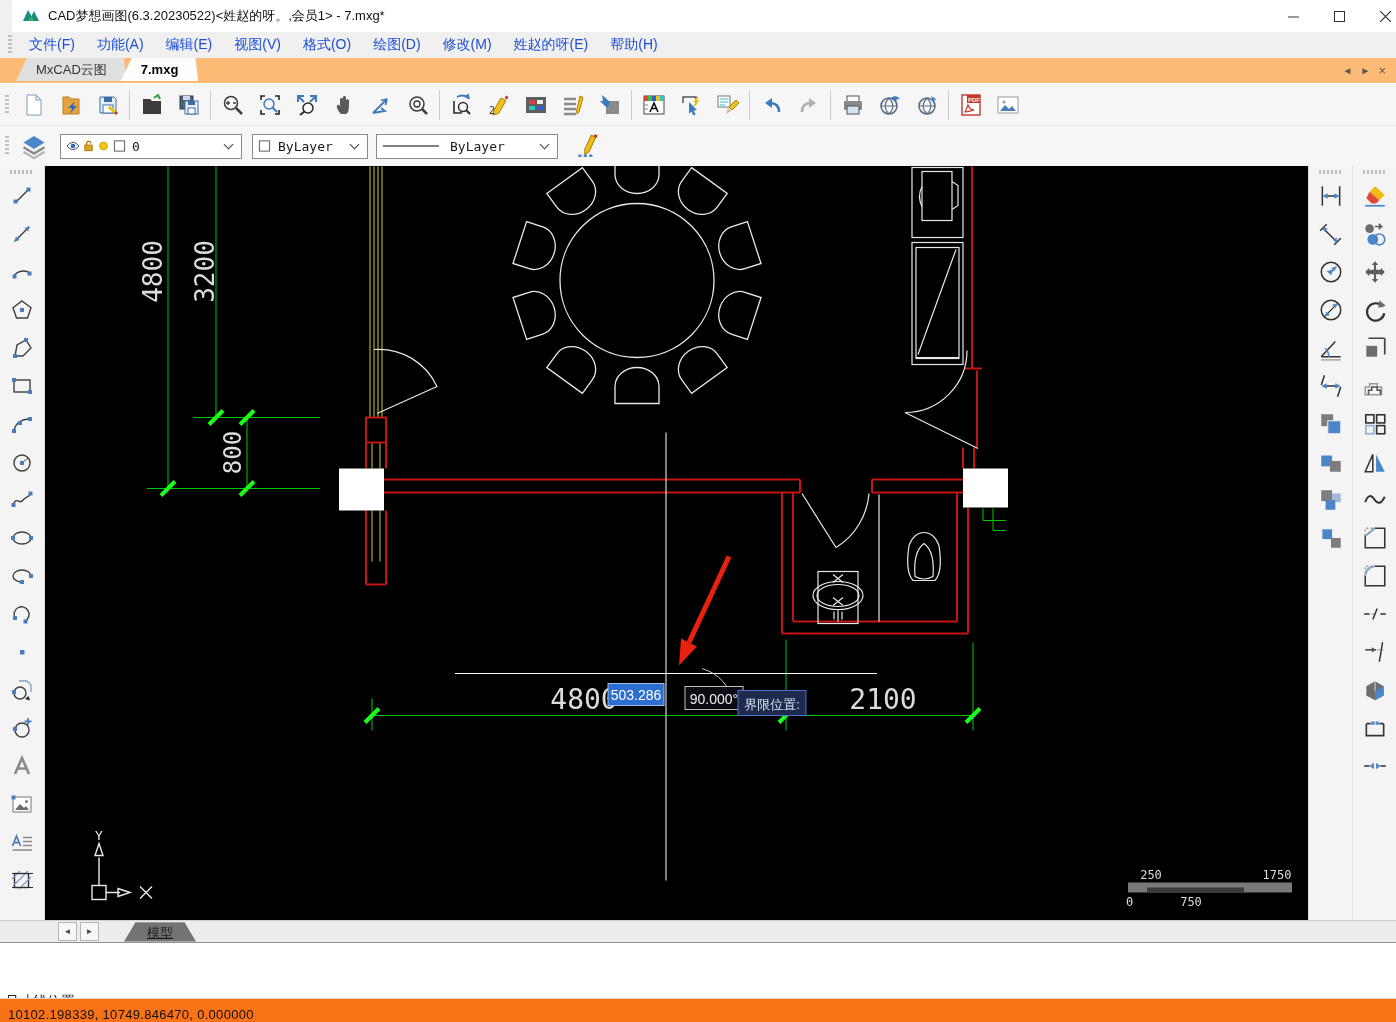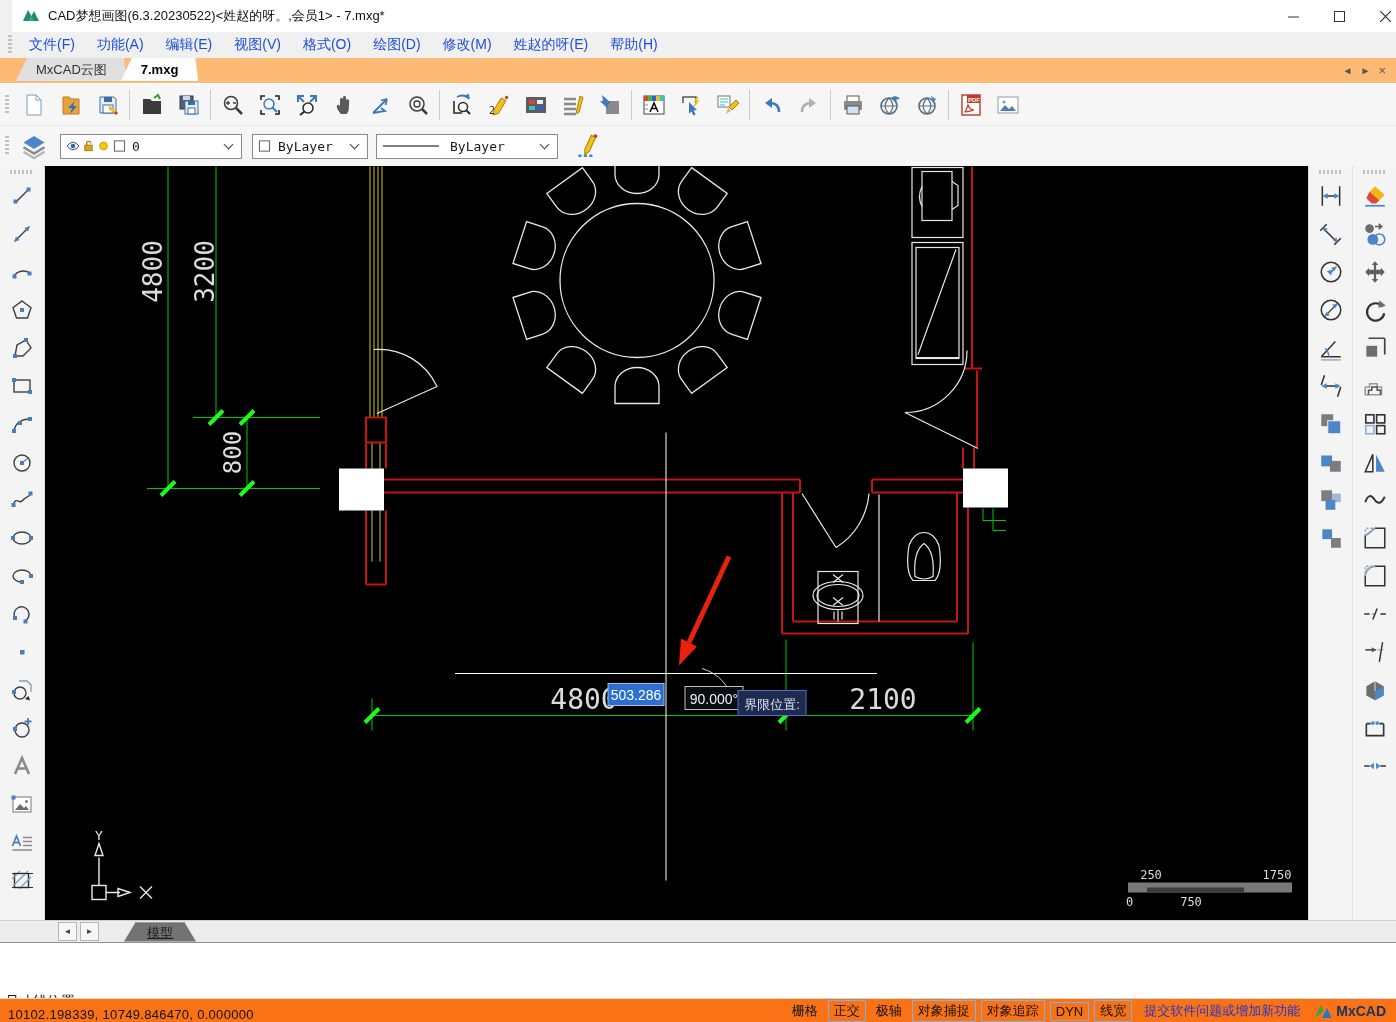--- a/index.html
+++ b/index.html
@@ -814,30 +814,13 @@
   <div class="navbtn">►</div>
   <div class="sheet-tab">模型</div>
 </div>
 
 <div id="cmd" class="abs">
   <div class="row1">尺寸线位置:</div>
 </div>
 
 <div id="statusbar" class="abs">
   <span id="coords">10102.198339,  10749.846470,  0.000000</span>
-  <div id="statusright">
-    <span class="tgl">栅格</span>
-    <span class="tgl boxed">正交</span>
-    <span class="tgl">极轴</span>
-    <span class="tgl boxed">对象捕捉</span>
-    <span class="tgl boxed">对象追踪</span>
-    <span class="tgl boxed">DYN</span>
-    <span class="tgl boxed">线宽</span>
-    <span id="feedback">提交软件问题或增加新功能</span>
-    <span id="brand">
-      <svg width="18" height="16" viewBox="0 0 18 16">
-          <path d="M1 15L6.5 2l3 6z" fill="#35a345"></path>
-          <path d="M8 15l5-10 4.5 10z" fill="#1f7ac4"></path>
-        </svg>
-      <span>MxCAD</span>
-    </span>
-  </div>
 </div>
 
 </body></html>

